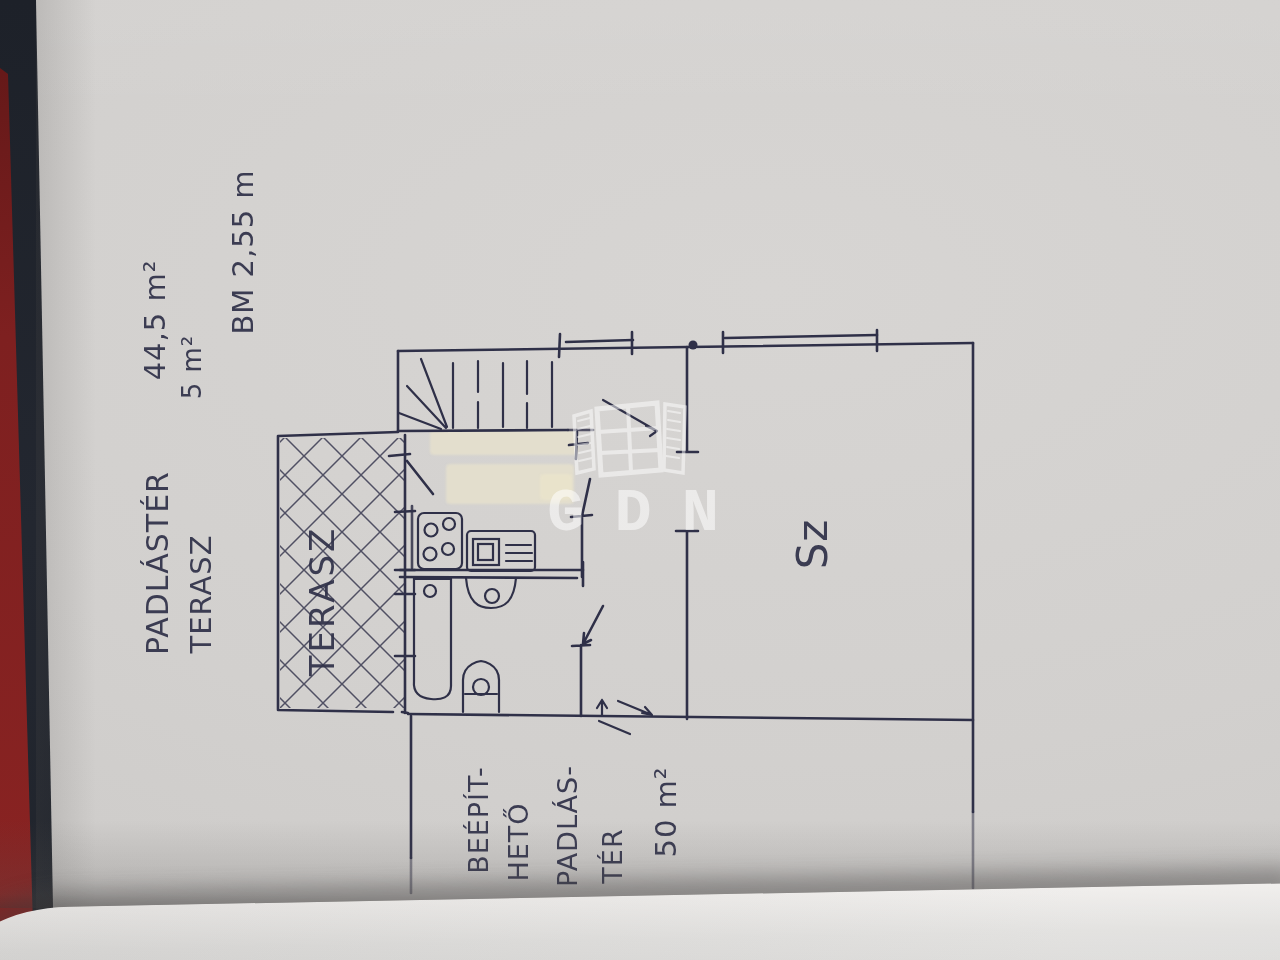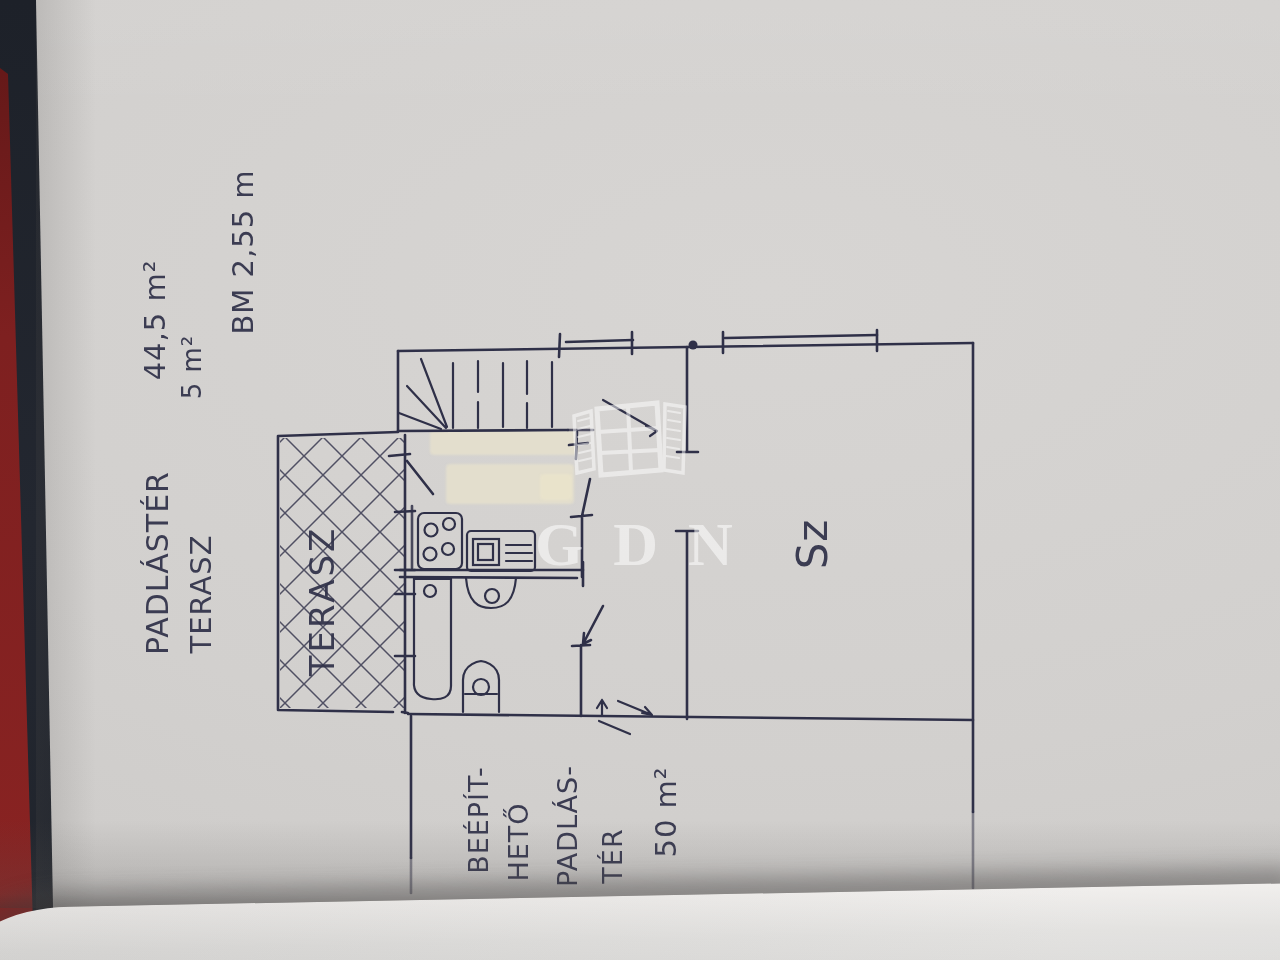--- a/index.html
+++ b/index.html
@@ -54,23 +54,23 @@
   
   .hw{
     position:absolute;white-space:nowrap;
     transform:translate(-50%,-50%) rotate(-90deg);
     color:var(--ink,#2f3048);
     font-family:"DejaVu Sans",sans-serif;
     font-weight:500;letter-spacing:1px;opacity:.92;
   }
   
   .wm-text{
-    position:absolute;left:642px;top:544px;
+    position:absolute;left:642px;top:513px;
     transform:translate(-47%,-50%);
-    font-family:Liberation Serif, serif;
+    font-family:Liberation Mono, monospace;
     font-weight:700;font-size:62px;letter-spacing:30px;
     color:var(--watermark,#ffffff);opacity:.55;white-space:nowrap;
   }
 </style>
 </head>
 <body>
 
 <div class="screenshot">
 
   <div class="spine-dark"></div>

